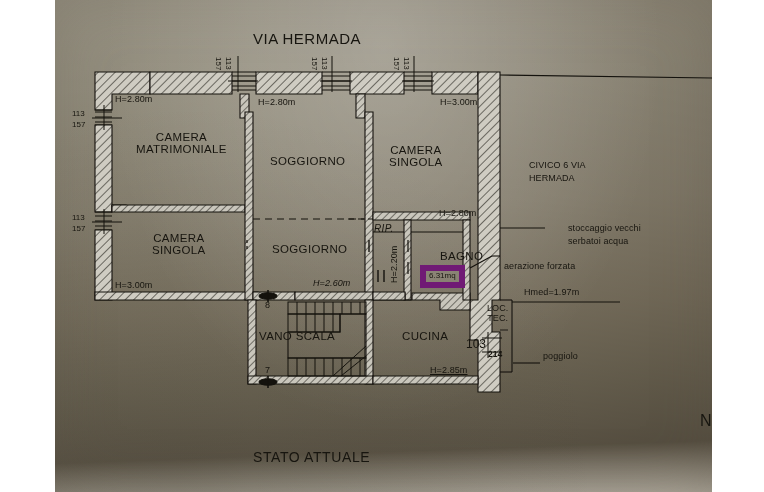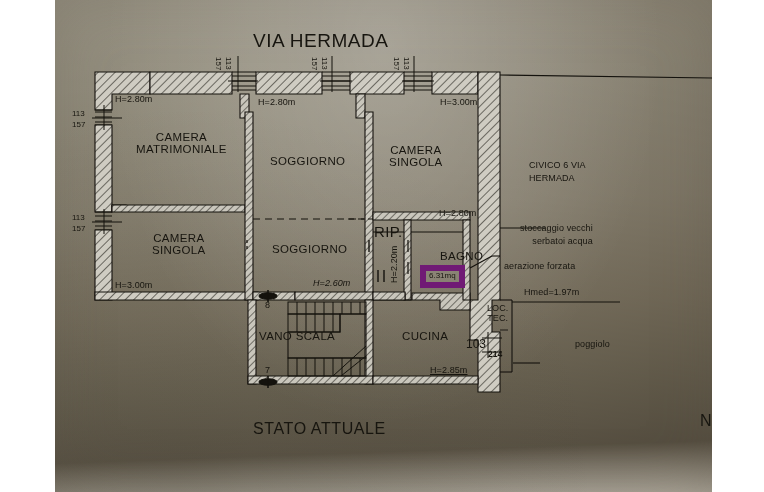--- a/index.html
+++ b/index.html
@@ -19,22 +19,22 @@
     content:"";position:absolute;inset:0;
     background:
       radial-gradient(ellipse at 50% 10%, rgba(255,255,255,.22), rgba(255,255,255,0) 60%),
       radial-gradient(ellipse at 20% 95%, rgba(60,55,44,.18), rgba(0,0,0,0) 55%);
     pointer-events:none;
   }
 
   #plan{position:absolute;left:0;top:0;width:764px;height:492px;}
 
   .txt{position:absolute;color:#17150f;white-space:pre;line-height:1.08;}
-  .ttl{font-size:16px;letter-spacing:.6px;}
-  .road{font-size:19px;letter-spacing:.5px;}
+  .ttl{font-size:14px;letter-spacing:.6px;margin-top:30px;}
+  .road{font-size:15px;letter-spacing:.5px;}
   .room{font-size:11.5px;letter-spacing:.35px;text-align:center;}
   .small{font-size:9px;letter-spacing:.1px;}
   .tiny{font-size:8px;letter-spacing:0;}
   .note{font-size:9px;letter-spacing:.1px;}
   .vert{transform-origin:0 0;}
   .rot90{transform:rotate(90deg);}
   .rotm90{transform:rotate(-90deg);}
   .ctr{text-align:center;}
   .mqbox{font-size:8px;border:6px solid #701a75;padding:1px 3px;background:rgba(255,255,255,.06);}
   .edgeN{font-size:16px;color:#17150f;}
@@ -235,44 +235,44 @@
   <div class="txt edgeN" style="left:700px;top:412px;">N</div>
 
   <div class="txt room" style="left:136px;top:131px;">CAMERA
 MATRIMONIALE</div>
   <div class="txt room" style="left:152px;top:232px;">CAMERA
 SINGOLA</div>
   <div class="txt room" style="left:270px;top:155px;">SOGGIORNO</div>
   <div class="txt room" style="left:389px;top:144px;">CAMERA
 SINGOLA</div>
   <div class="txt room" style="left:272px;top:243px;">SOGGIORNO</div>
-  <div class="txt room" style="left:374px;top:224px;font-size:15px;">RIP.</div>
+  <div class="txt room" style="left:374px;top:224px;font-size:10px;font-style:italic;">RIP.</div>
   <div class="txt room" style="left:440px;top:250px;text-align:right;">BAGNO</div>
   <div class="txt mqbox" style="position:absolute;left:420px;top:265px;">6.31mq</div>
   <div class="txt room" style="left:259px;top:330px;">VANO SCALA</div>
   <div class="txt room" style="left:402px;top:330px;">CUCINA</div>
   <div class="txt small ctr" style="left:487px;top:303px;line-height:1.15;">LOC.
 TEC.</div>
 
   <div class="txt small" style="left:115px;top:95px;">H=2.80m</div>
   <div class="txt small" style="left:258px;top:98px;">H=2.80m</div>
   <div class="txt small" style="left:440px;top:98px;">H=3.00m</div>
   <div class="txt small" style="left:115px;top:281px;">H=3.00m</div>
   <div class="txt small" style="left:313px;top:279px;font-style:italic;">H=2.60m</div>
   <div class="txt small" style="left:439px;top:209px;">H=2.80m</div>
   <div class="txt small vert rotm90" style="left:390px;top:283px;">H=2.20m</div>
   <div class="txt small" style="left:430px;top:366px;text-decoration:underline;">H=2.85m</div>
 
   <div class="txt note" style="left:529px;top:159px;line-height:1.45;">CIVICO 6 VIA
 HERMADA</div>
-  <div class="txt note" style="left:520px;top:222px;line-height:1.45;text-align:right;">stoccaggio vecchi
+  <div class="txt note" style="left:568px;top:222px;line-height:1.45;">stoccaggio vecchi
 serbatoi acqua</div>
   <div class="txt note" style="left:504px;top:262px;">aerazione forzata</div>
   <div class="txt note" style="left:524px;top:288px;">Hmed=1.97m</div>
-  <div class="txt note" style="left:543px;top:340px;margin-left:32px;">poggiolo</div>
+  <div class="txt note" style="left:543px;top:352px;">poggiolo</div>
 
   <div class="txt tiny vert rot90" style="left:222px;top:57px;">157</div>
   <div class="txt tiny vert rot90" style="left:232px;top:57px;">113</div>
 
   <div class="txt tiny vert rot90" style="left:318px;top:57px;">157</div>
   <div class="txt tiny vert rot90" style="left:328px;top:57px;">113</div>
 
   <div class="txt tiny vert rot90" style="left:400px;top:57px;">157</div>
   <div class="txt tiny vert rot90" style="left:410px;top:57px;">113</div>
 

